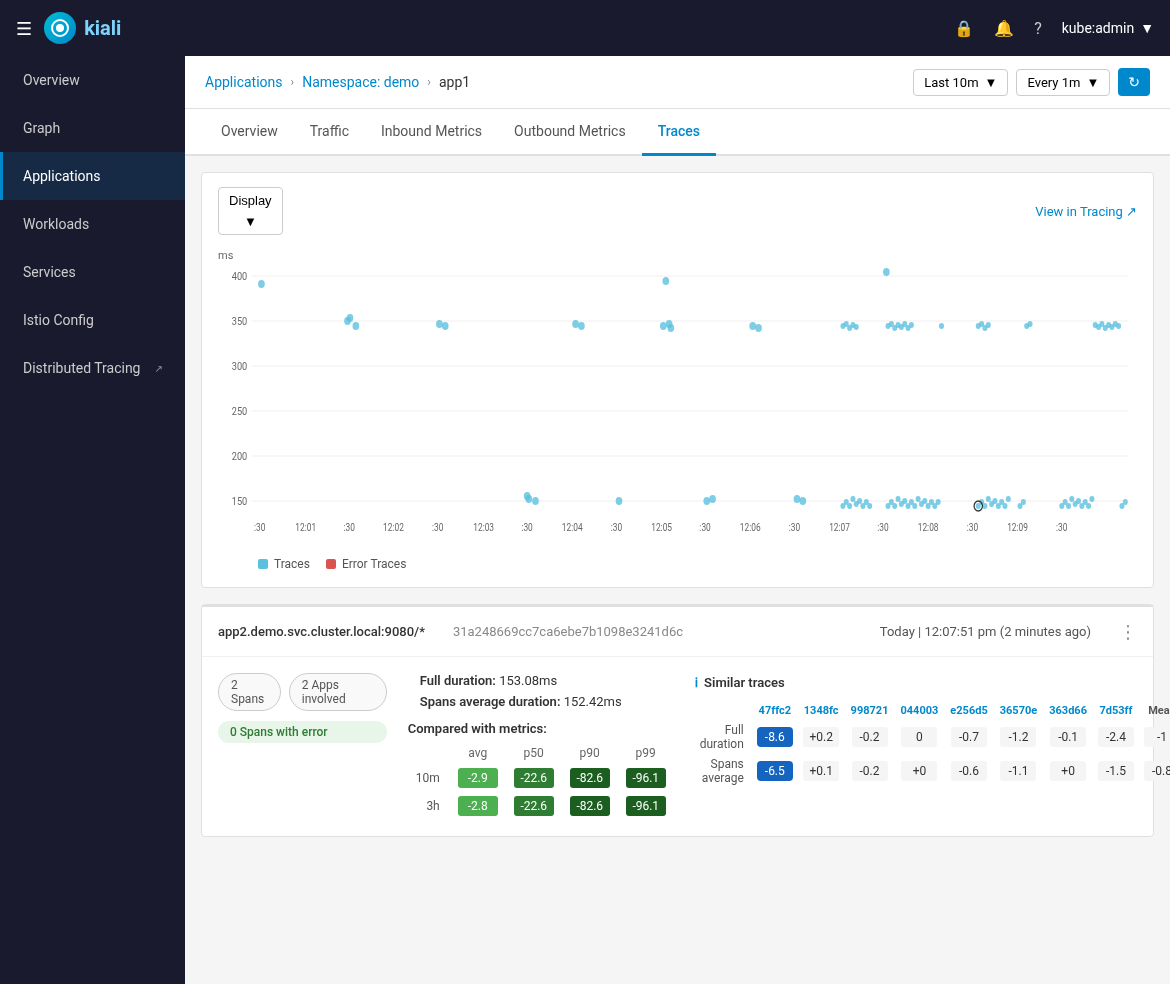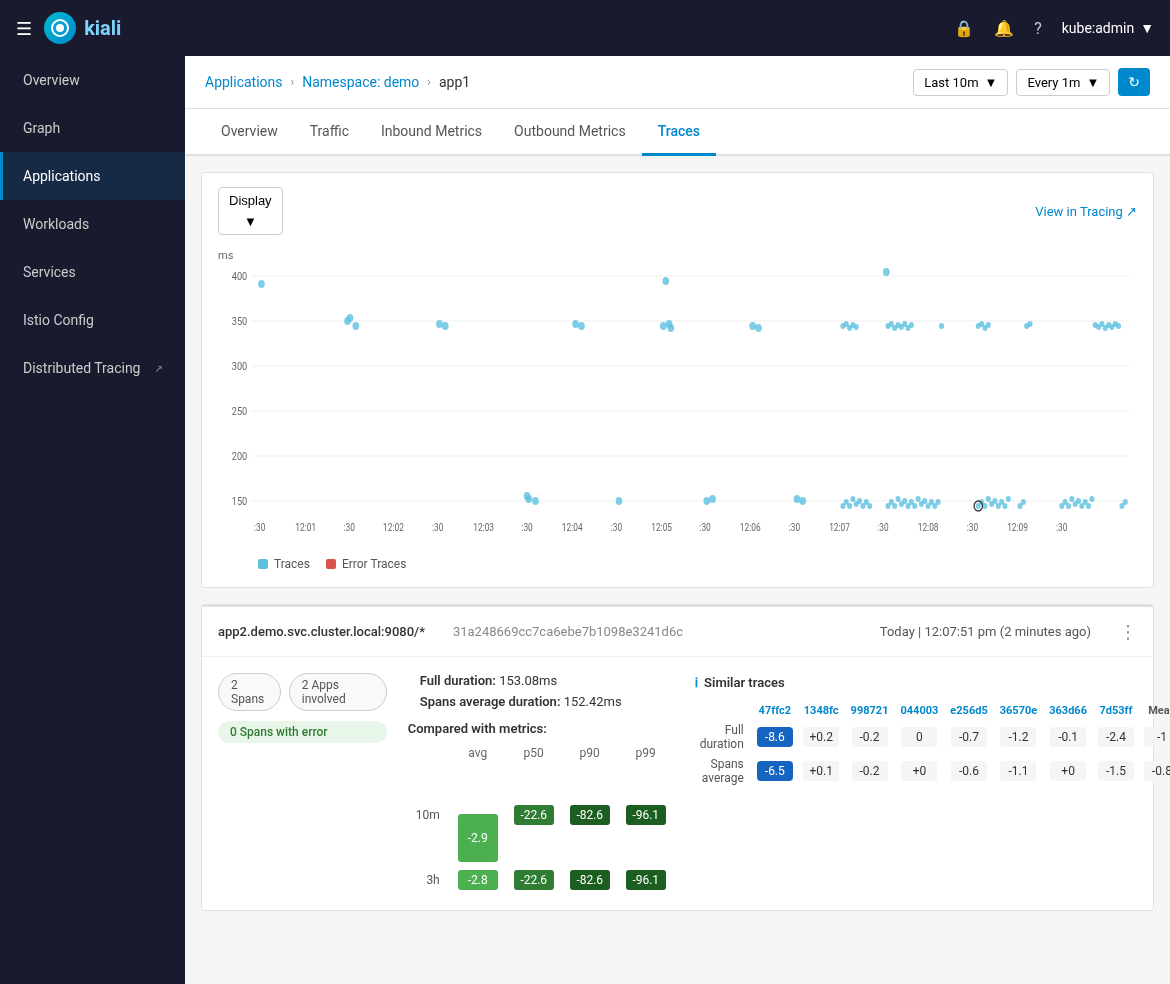--- a/index.html
+++ b/index.html
@@ -530,21 +530,21 @@
                   <th></th>
                   <th>avg</th>
                   <th>p50</th>
                   <th>p90</th>
                   <th>p99</th>
                 </tr>
               </thead>
               <tbody>
                 <tr>
                   <td class="row-label">10m</td>
-                  <td><span class="cell-val" style="background:#4caf50;color:#fff;border-radius:3px;padding:17px 4px;display:inline-block;min-width:40px;margin-top:46px;">-2.9</span></td>
+                  <td><span class="cell-val" style="background:#4caf50;color:#fff;border-radius:3px;padding:3px 4px;display:inline-block;min-width:40px;">-2.9</span></td>
                   <td><span class="cell-val" style="background:#2e7d32;color:#fff;border-radius:3px;padding:3px 4px;display:inline-block;min-width:40px;">-22.6</span></td>
                   <td><span class="cell-val" style="background:#1b5e20;color:#fff;border-radius:3px;padding:3px 4px;display:inline-block;min-width:40px;">-82.6</span></td>
                   <td><span class="cell-val" style="background:#1b5e20;color:#fff;border-radius:3px;padding:3px 4px;display:inline-block;min-width:40px;">-96.1</span></td>
                 </tr>
                 <tr>
                   <td class="row-label">3h</td>
                   <td><span class="cell-val" style="background:#4caf50;color:#fff;border-radius:3px;padding:3px 4px;display:inline-block;min-width:40px;">-2.8</span></td>
                   <td><span class="cell-val" style="background:#2e7d32;color:#fff;border-radius:3px;padding:3px 4px;display:inline-block;min-width:40px;">-22.6</span></td>
                   <td><span class="cell-val" style="background:#1b5e20;color:#fff;border-radius:3px;padding:3px 4px;display:inline-block;min-width:40px;">-82.6</span></td>
                   <td><span class="cell-val" style="background:#1b5e20;color:#fff;border-radius:3px;padding:3px 4px;display:inline-block;min-width:40px;">-96.1</span></td>

